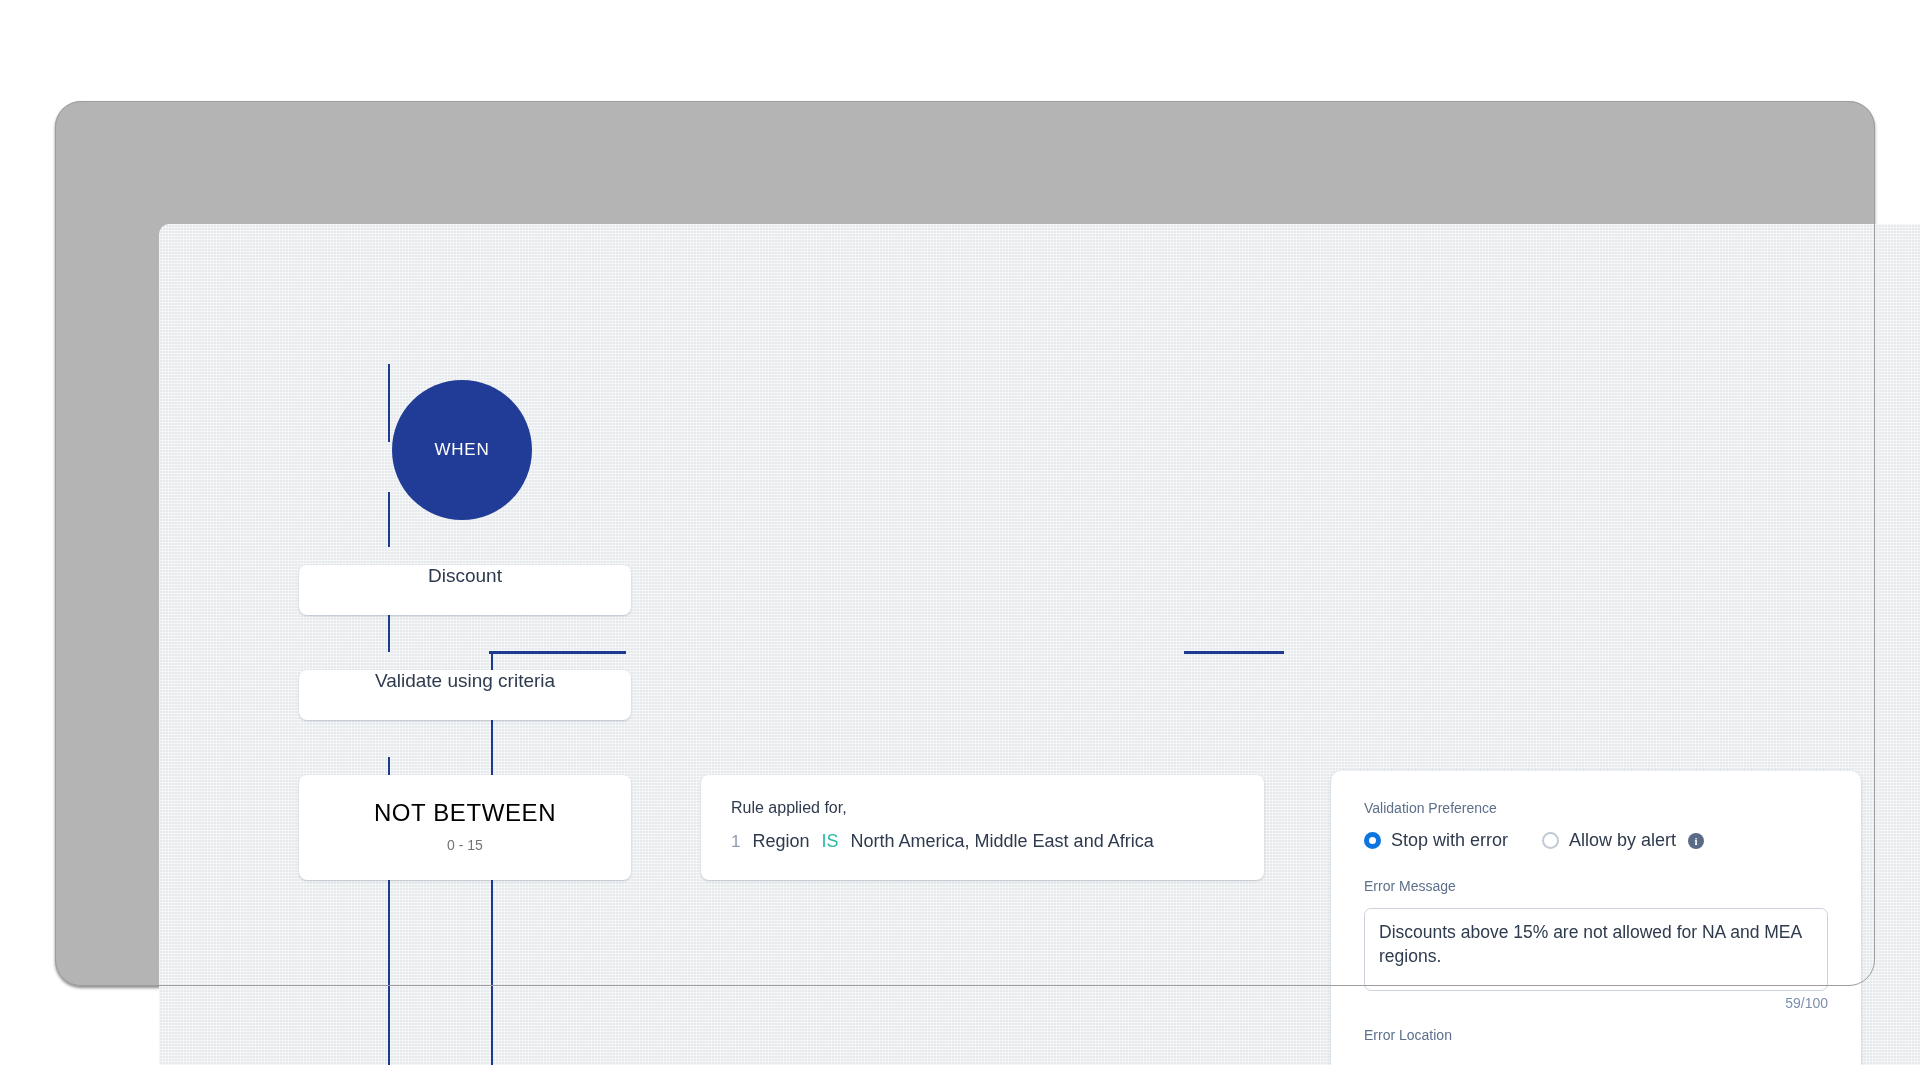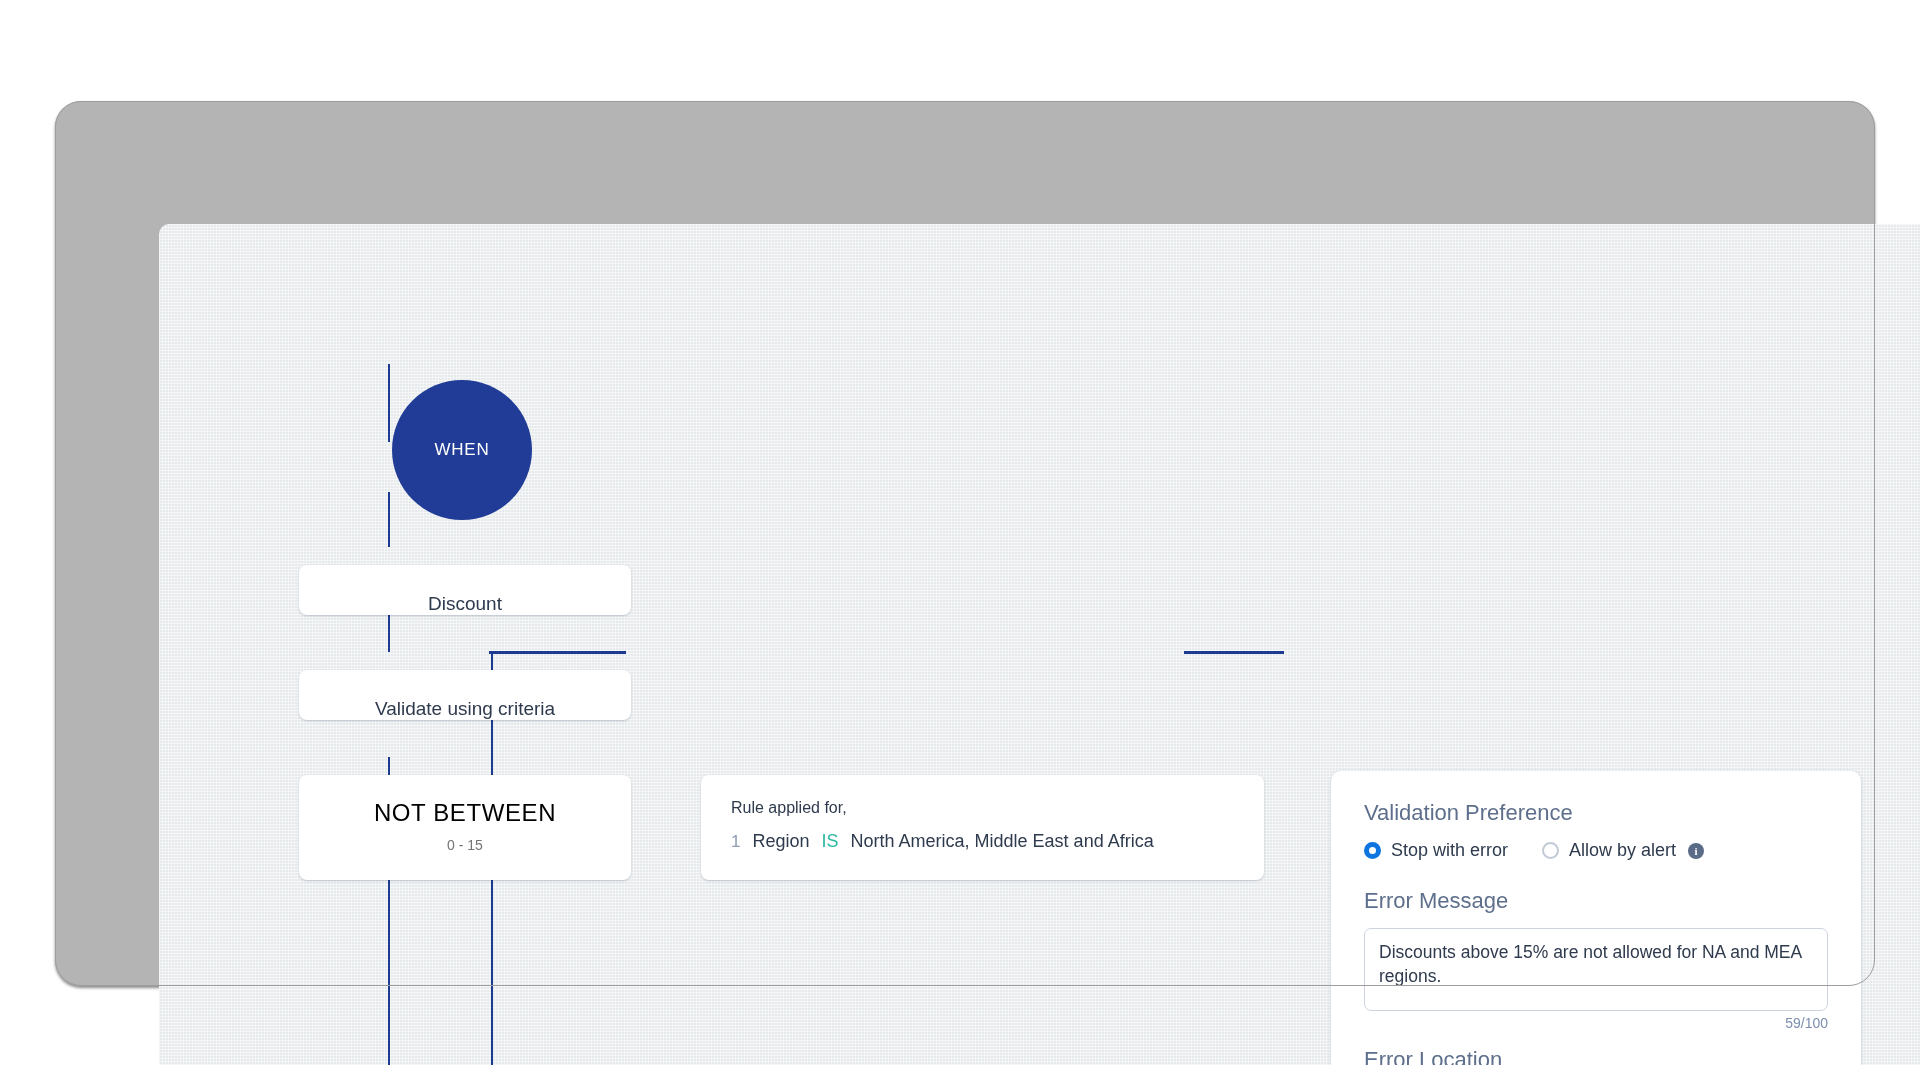--- a/index.html
+++ b/index.html
@@ -80,21 +80,21 @@
 
   
   .flow-card {
     position: absolute;
     background: #ffffff;
     border-radius: 8px;
     box-shadow: 0 1px 3px rgba(30,45,80,0.14), 0 1px 1px rgba(30,45,80,0.08);
     display: flex;
     flex-direction: column;
     align-items: center;
-    justify-content: flex-end;
+    justify-content: flex-start;
     color: #2e3a4d;
     font-size: 19px;
   }
   #card-discount { left: 140px; top: 341px; width: 332px; height: 50px; }
   #card-validate { left: 140px; top: 446px; width: 332px; height: 50px; }
   #card-criteria {
     left: 140px; top: 551px; width: 332px; height: 105px;
     justify-content: flex-start; padding-top: 24px; gap: 10px;
   }
   .criteria-op {
@@ -136,21 +136,21 @@
   
   #validation-panel {
     position: absolute;
     left: 1172px; top: 547px; width: 530px; height: 382px;
     background: #ffffff;
     border-radius: 10px;
     box-shadow: 0 1px 4px rgba(30,45,80,0.14), 0 1px 1px rgba(30,45,80,0.07);
     padding: 29px 33px;
   }
   .section-label {
-    font-size: 22px;
+    font-size: 14px;
     color: #5d6f8b;
     margin-bottom: 14px;
   }
   .radio-row {
     display: flex;
     align-items: center;
     gap: 34px;
     margin-bottom: 27px;
   }
   .radio-option {

